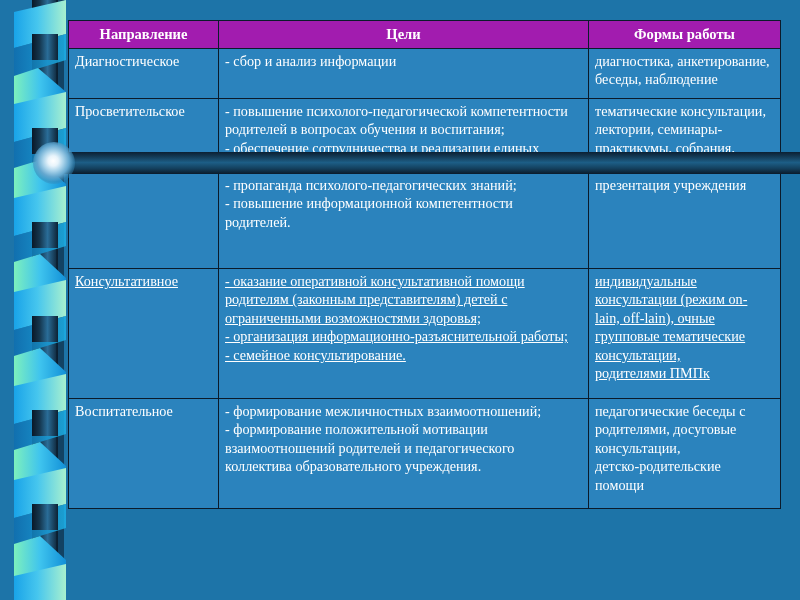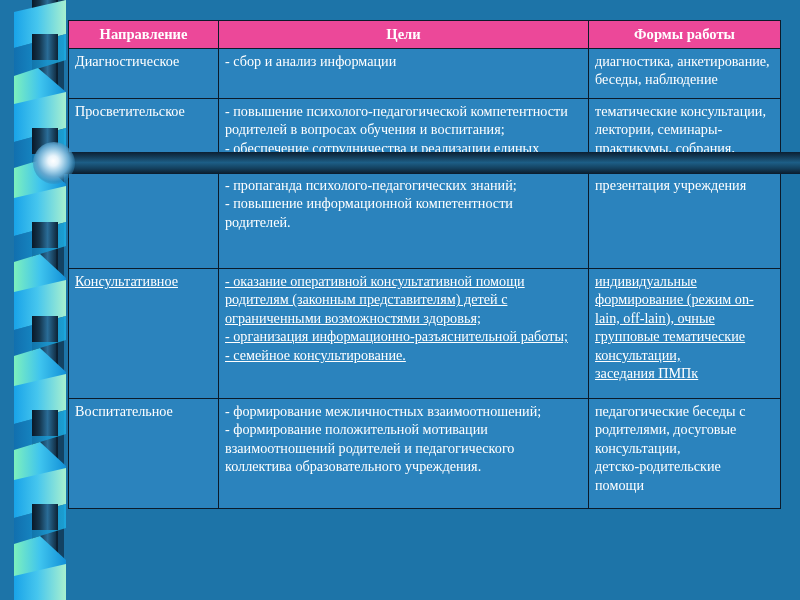--- a/index.html
+++ b/index.html
@@ -75,21 +75,21 @@
     background: #2b83bd;
     color: #ffffff;
     vertical-align: top;
     padding: 3px 6px 4px 6px;
     font-size: 14.2px;
     line-height: 1.30;
     font-weight: normal;
     text-align: left;
   }
   #content-table thead th {
-    background: #ec4899;
+    background: #a21caf;
     text-align: center;
     font-weight: bold;
     font-size: 14.6px;
     padding-top: 4px;
     padding-bottom: 4px;
   }
   .col-dir  { width: 150px; }
   .col-goal { width: 370px; }
   .col-form { width: 192px; }
 
@@ -222,25 +222,25 @@
     </tr>
     <tr class="row-3">
       <td class="r-dir">Консультативное</td>
       <td class="cell-lines">
           <span>- оказание оперативной консультативной помощи родителям (законным представителям) детей с ограниченными возможностями здоровья;</span>
           <span>- организация информационно-разъяснительной работы;</span>
           <span>- семейное консультирование.</span>
         </td>
       <td class="cell-lines">
           <span>индивидуальные</span>
-          <span>формирование (режим on-</span>
+          <span>консультации (режим on-</span>
           <span>lain, off-lain), очные</span>
           <span>групповые тематические</span>
           <span>консультации,</span>
-          <span>заседания ПМПк</span>
+          <span>родителями ПМПк</span>
         </td>
     </tr>
     <tr class="row-4">
       <td class="r-dir">Воспитательное</td>
       <td class="cell-lines">
           <span>- формирование межличностных взаимоотношений;</span>
           <span>- формирование положительной мотивации взаимоотношений родителей и педагогического коллектива образовательного учреждения.</span>
         </td>
       <td class="cell-lines">
           <span>педагогические беседы с</span>

